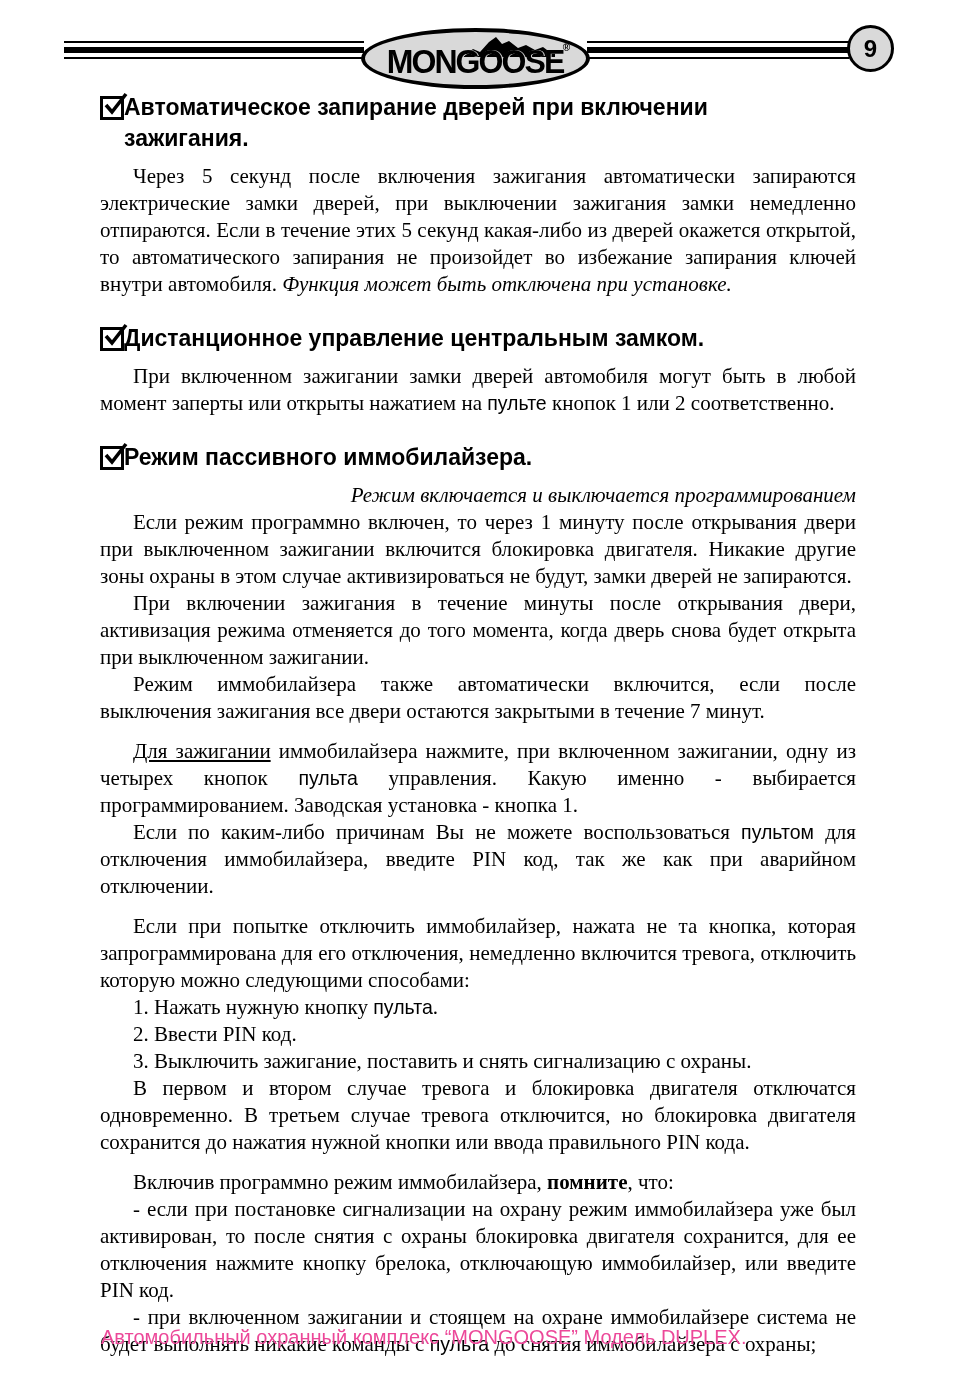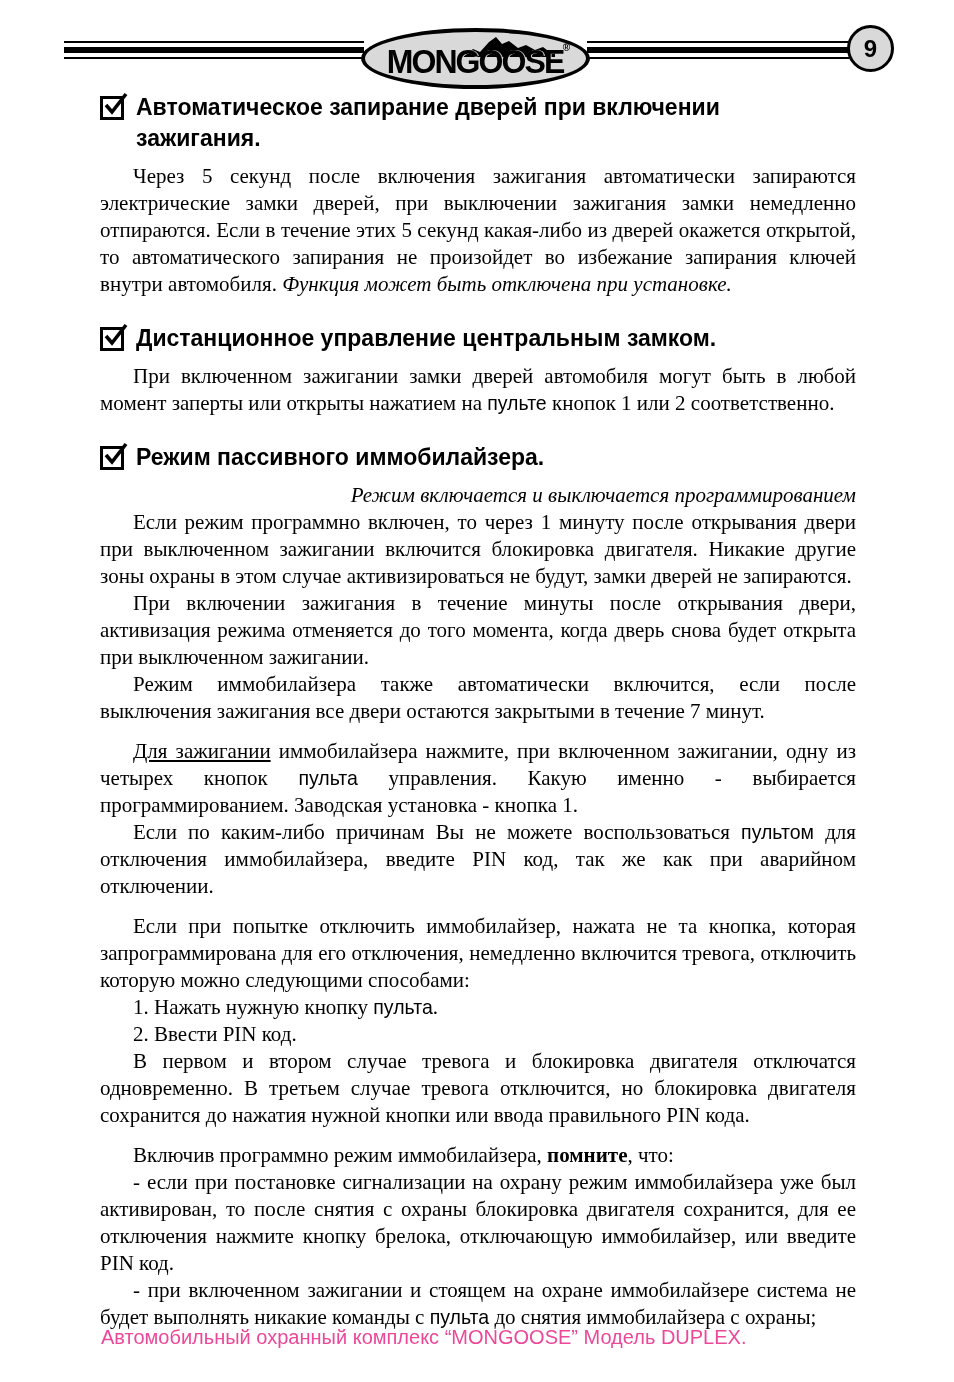--- a/index.html
+++ b/index.html
@@ -44,21 +44,21 @@
     font-family:"Liberation Sans",sans-serif;font-weight:bold;font-size:24px;
   }
   
   main{
     position:absolute;left:100px;top:86px;width:756px;
     font-size:21px;line-height:27px;text-align:justify;
   }
   section{margin-top:25px;}
   section:first-child{margin-top:6px;}
   .section-heading{
-    display:flex;gap:12px;align-items:flex-start;
+    display:flex;align-items:flex-start;
     font-family:"Liberation Sans",sans-serif;font-weight:bold;
     font-size:23px;line-height:31px;text-align:left;
     margin:0 0 9px 0;max-width:700px;
   }
   .section-heading h2{margin:0;font-size:inherit;line-height:inherit;font-weight:inherit;}
   .checkbox{
     display:inline-block;flex:none;position:relative;
     width:18px;height:18px;border:3px solid #000;margin-top:4px;
     background:#fff;
   }
@@ -130,20 +130,21 @@
         </div>
         <p class="note"><span class="r-i">Режим включается и выключается программированием</span></p>
         <p><span>Если режим программно включен, то через 1 минуту после открывания двери при выключенном зажигании включится блокировка двигателя. Никакие другие зоны охраны в этом случае активизироваться не будут, замки дверей не запираются.</span></p>
         <p><span>При включении зажигания в течение минуты после открывания двери, активизация режима отменяется до того момента, когда дверь снова будет открыта при выключенном зажигании.</span></p>
         <p><span>Режим иммобилайзера также автоматически включится, если после выключения зажигания все двери остаются закрытыми в течение 7 минут.</span></p>
         <p class="spaced"><span class="r-u">Для зажигании</span><span> иммобилайзера нажмите, при включенном зажигании, одну из четырех кнопок </span><span class="r-sans">пульта</span><span> управления. Какую именно - выбирается программированием. Заводская установка - кнопка 1.</span></p>
         <p><span>Если по каким-либо причинам Вы не можете воспользоваться </span><span class="r-sans">пультом</span><span> для отключения иммобилайзера, введите PIN код, так же как при аварийном отключении.</span></p>
         <p class="spaced"><span>Если при попытке отключить иммобилайзер, нажата не та кнопка, которая запрограммирована для его отключения, немедленно включится тревога, отключить которую можно следующими способами:</span></p>
         <p class="list-item"><span>1. Нажать нужную кнопку </span><span class="r-sans">пульта</span><span>.</span></p>
         <p class="list-item"><span>2. Ввести PIN код.</span></p>
+        <p class="list-item"><span>3. Выключить зажигание, поставить и снять сигнализацию с охраны.</span></p>
         <p><span>В первом и втором случае тревога и блокировка двигателя отключатся одновременно. В третьем случае тревога отключится, но блокировка двигателя сохранится до нажатия нужной кнопки или ввода правильного PIN кода.</span></p>
         <p class="spaced"><span>Включив программно режим иммобилайзера, </span><span class="r-b">помните</span><span>, что:</span></p>
         <p><span>- если при постановке сигнализации на охрану режим иммобилайзера уже был активирован, то после снятия с охраны блокировка двигателя сохранится, для ее отключения нажмите кнопку брелока, отключающую иммобилайзер, или введите PIN код.</span></p>
         <p><span>- при включенном зажигании и стоящем на охране иммобилайзере система не будет выполнять никакие команды с </span><span class="r-sans">пульта</span><span> до снятия иммобилайзера с охраны;</span></p>
       </section>
     </div>
 </main>
 
 <footer>
   <span>Автомобильный охранный комплекс “MONGOOSE” Модель DUPLEX.</span>

